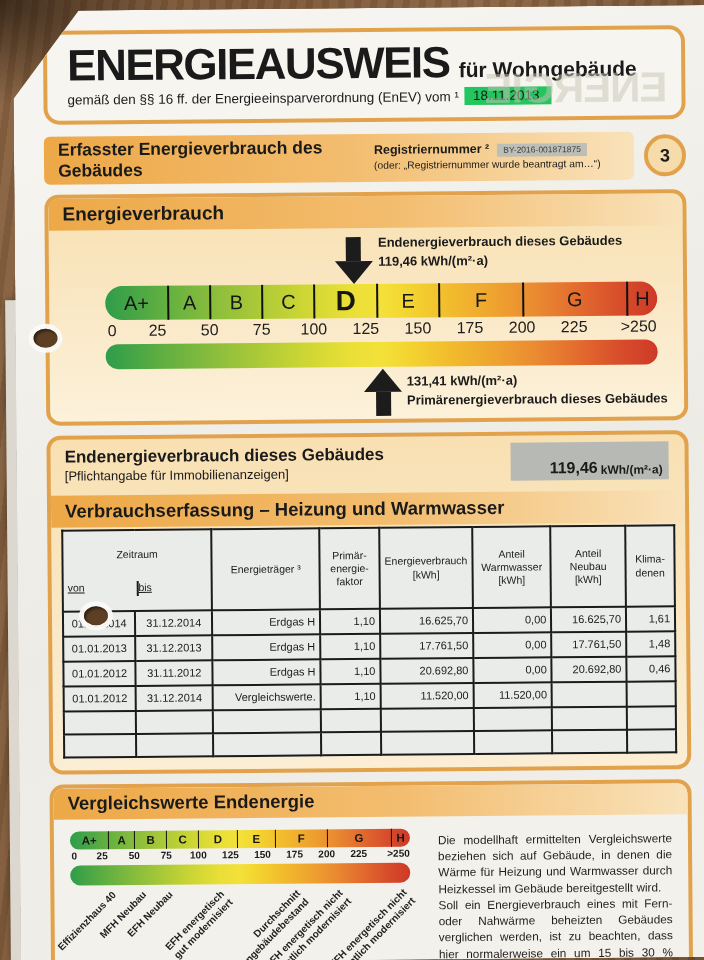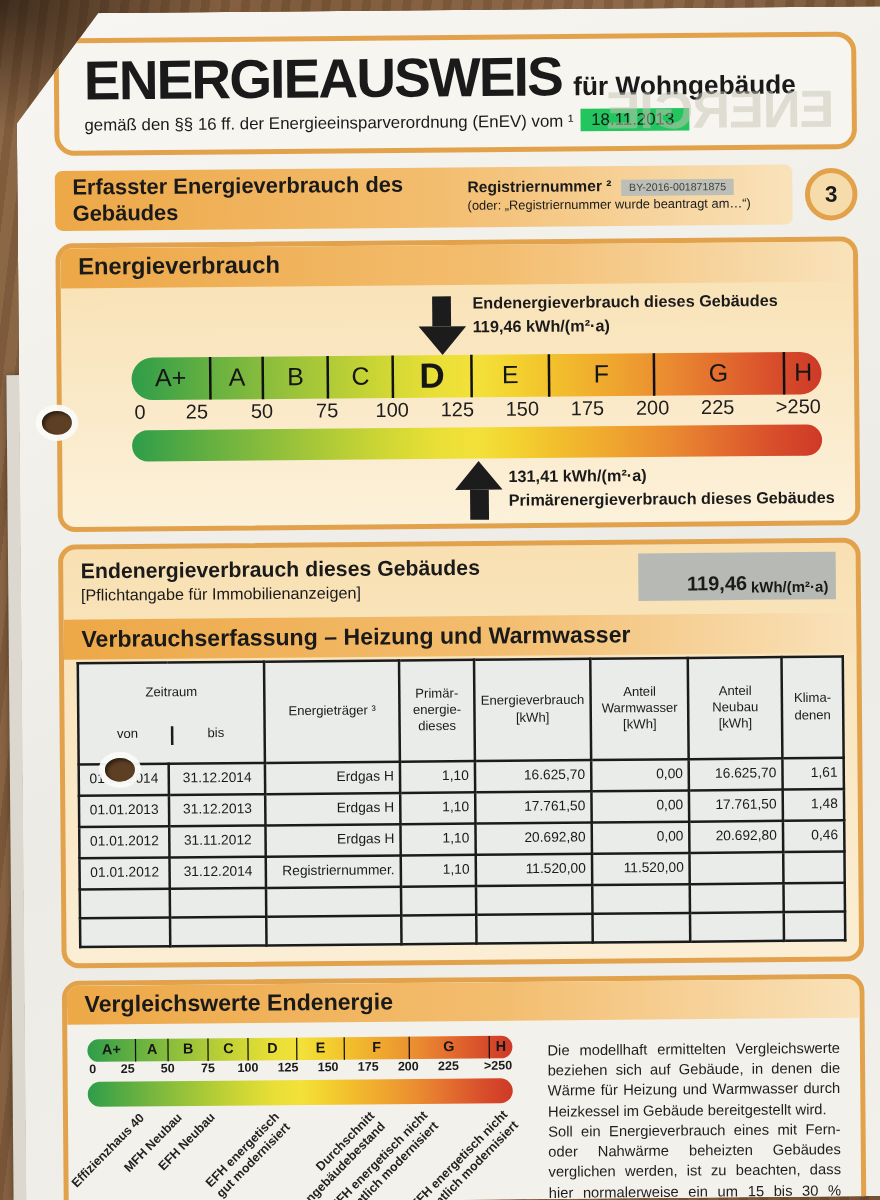--- a/index.html
+++ b/index.html
@@ -92,21 +92,21 @@
   .vb-hbar{height:32px;font-size:18.5px;}
   .tbl-wrap{padding:2px 10px 12px;}
   table.vt{width:100%;border-collapse:collapse;background:#eaece9;font-size:11px;
     table-layout:fixed;}
   table.vt th,table.vt td{border:2px solid #1b1b1b;padding:1px 4px;}
   table.vt th{font-weight:normal;white-space:pre-line;text-align:center;vertical-align:middle;
     font-size:10.5px;line-height:1.25;height:42px;}
   th.zr-cell{padding:0;}
   .zr-top{text-align:center;padding-top:3px;}
   .vb{display:flex;margin-top:6px;}
-  .vb span{flex:1;text-align:center;padding-bottom:2px;}
+  .vb span{flex:1;text-align:left;padding-bottom:2px;text-decoration:underline;}
   .vb span + span{border-left:2px solid #1b1b1b;}
   table.vt td{height:21px;}
   td.c-date{text-align:center;}
   td.c-tr{text-align:right;padding-right:7px;}
   td.c-num{text-align:right;padding-right:9px;}
   tr.empty td{height:19px;}
 
   
   .vg-frame{margin-bottom:12px;background:#f3f1ec;}
   .vg-hbar{height:31px;font-size:18.5px;}
@@ -252,21 +252,21 @@
             <th colspan="2" class="zr-cell">
               <div class="zr-top">Zeitraum</div>
               <div class="vb">
                 <span>von</span>
                 <span>bis</span>
               </div>
             </th>
             <th>Energieträger ³</th>
             <th>Primär-
 energie-
-dieses</th>
+faktor</th>
             <th>Energieverbrauch
 [kWh]</th>
             <th>Anteil
 Warmwasser
 [kWh]</th>
             <th>Anteil Neubau
 [kWh]</th>
             <th>Klima-
 denen</th>
           </tr>
@@ -298,21 +298,21 @@
               <td class="c-tr">Erdgas H</td>
               <td class="c-num">1,10</td>
               <td class="c-num">20.692,80</td>
               <td class="c-num">0,00</td>
               <td class="c-num">20.692,80</td>
               <td class="c-num">0,46</td>
             </tr>
             <tr>
               <td class="c-date">01.01.2012</td>
               <td class="c-date">31.12.2014</td>
-              <td class="c-tr">Registriernummer.</td>
+              <td class="c-tr">Vergleichswerte.</td>
               <td class="c-num">1,10</td>
               <td class="c-num">11.520,00</td>
               <td class="c-num">11.520,00</td>
               <td class="c-num"></td>
               <td class="c-num"></td>
             </tr>
             <tr class="empty">
               <td class="c-date"></td>
               <td class="c-date"></td>
               <td class="c-tr"></td>

